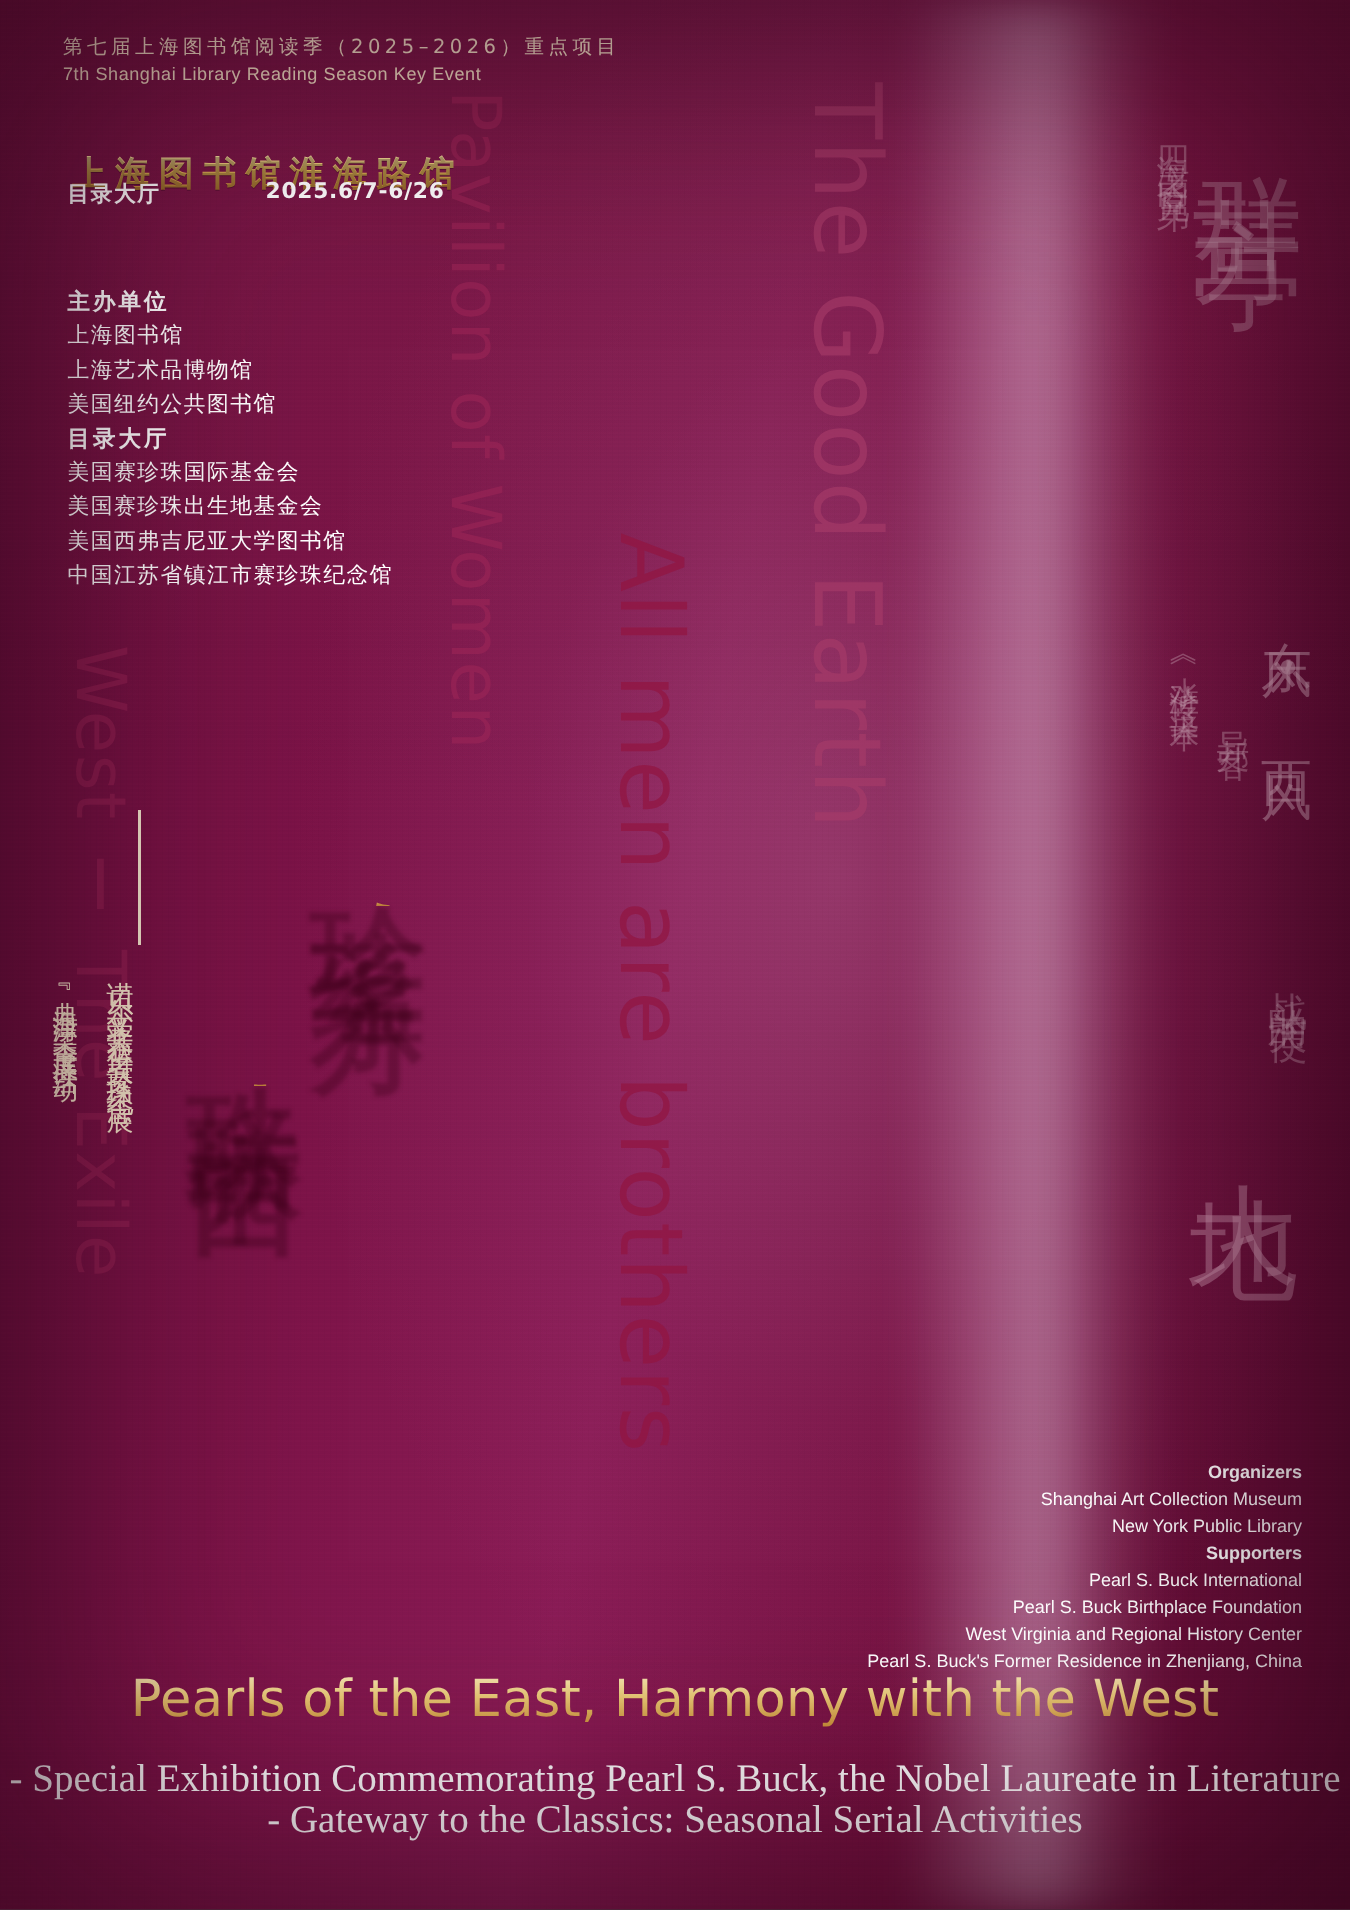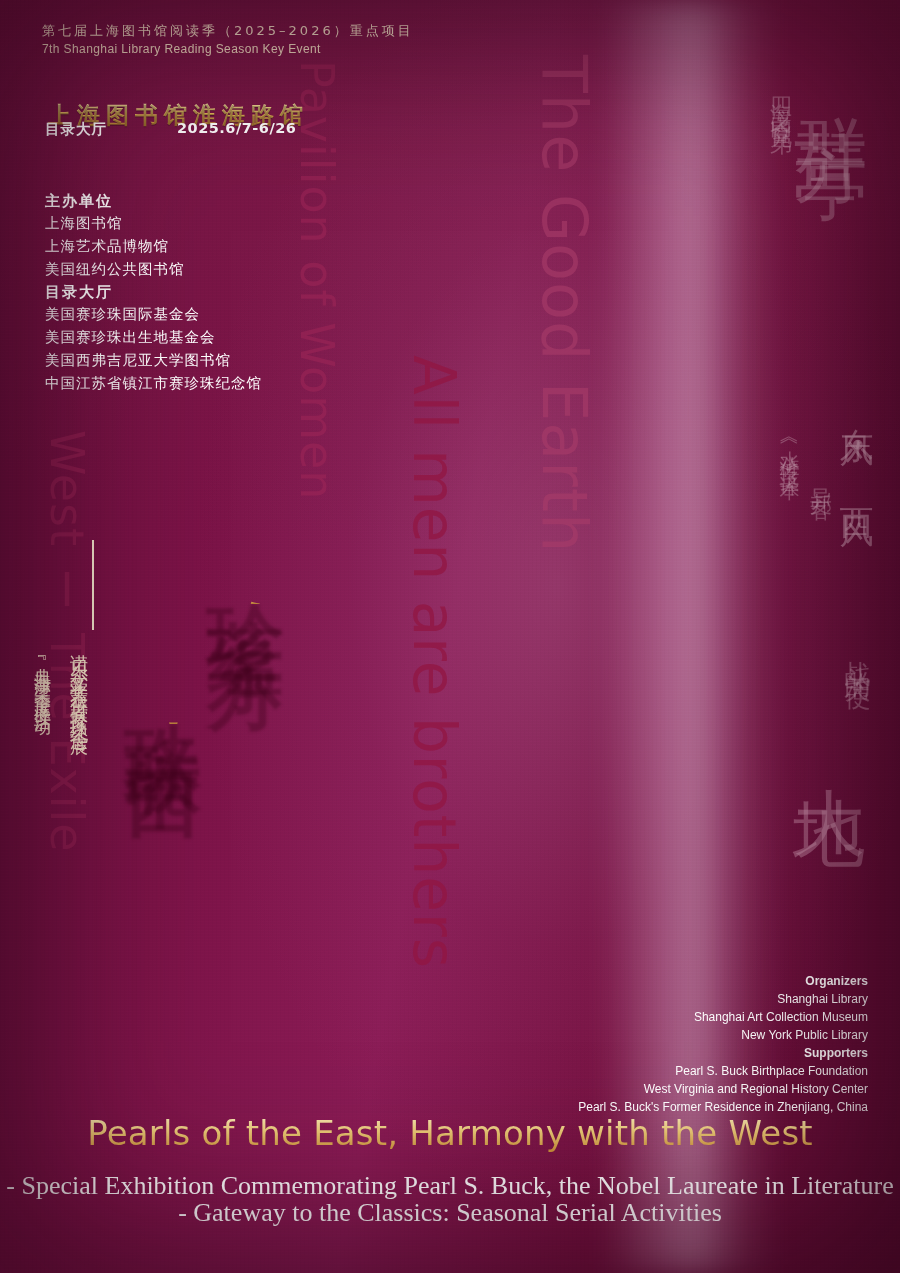--- a/index.html
+++ b/index.html
@@ -276,24 +276,24 @@
   </div>
 
   <div class="abs vrule"></div>
   <div class="abs goldcn col-a">珍蕴东方</div>
   <div class="abs goldcn col-b">珠联中西</div>
   <div class="abs subcn">诺贝尔文学奖获得者赛珍珠纪念展</div>
   <div class="abs brackcn">『典海津梁』季度展读活动</div>
 
   <div class="abs credits">
     <div class="h">Organizers</div>
-    <div>Shanghai Library</div>
     <div>Shanghai Art Collection Museum</div>
     <div>New York Public Library</div>
     <div class="h">Supporters</div>
+    <div>Pearl S. Buck International</div>
     <div>Pearl S. Buck Birthplace Foundation</div>
     <div>West Virginia and Regional History Center</div>
     <div>Pearl S. Buck's Former Residence in Zhenjiang, China</div>
   </div>
 
   <div class="abs maintitle-en">Pearls of the East, Harmony with the West</div>
   <div class="abs sub-en">
     <div>- Special Exhibition Commemorating Pearl S. Buck, the Nobel Laureate in Literature</div>
     <div>- Gateway to the Classics: Seasonal Serial Activities</div>
   </div>

